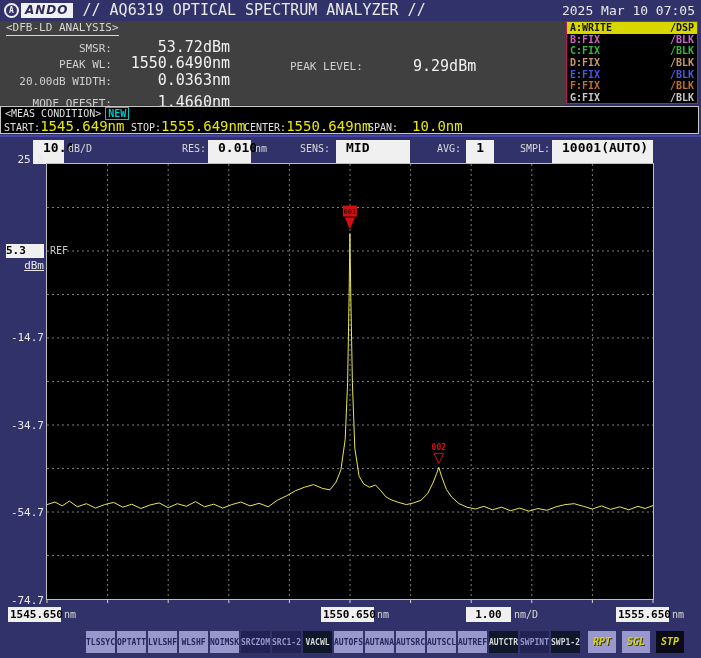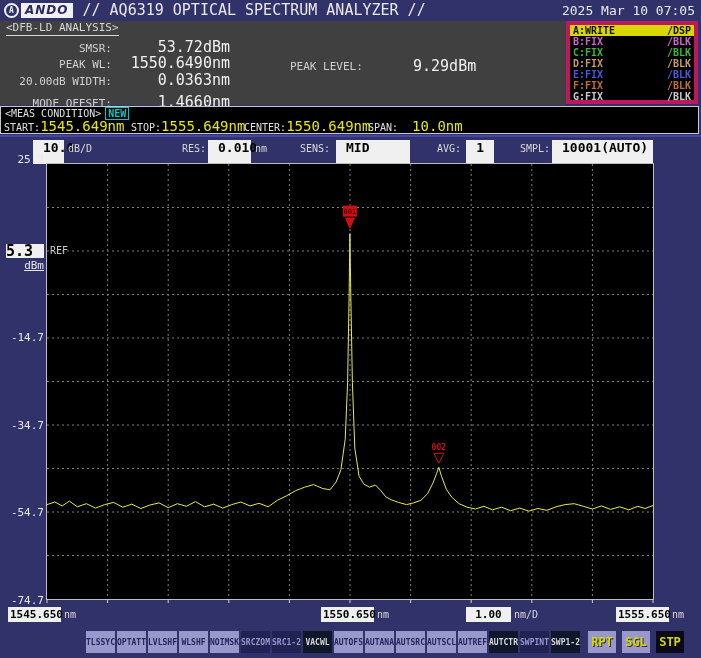--- a/index.html
+++ b/index.html
@@ -19,21 +19,21 @@
   .dfb-panel{position:absolute;left:0;top:21px;width:566px;height:84px;background:#404040;}
   .dfb-title{position:absolute;left:6px;top:0;font-size:11px;color:#d8d8d8;
              border-bottom:1px solid #d8d8d8;padding-bottom:1px;}
   .dfb-row{position:absolute;left:0;display:flex;align-items:baseline;}
   .dfb-label{display:inline-block;width:112px;text-align:right;font-size:11px;color:#d0d0d0;}
   .dfb-value{display:inline-block;width:118px;text-align:right;font-size:15px;color:#f0f0f0;}
   .peak-lvl-label{position:absolute;left:290px;top:39px;font-size:11px;color:#d0d0d0;}
   .peak-lvl-value{position:absolute;left:413px;top:36px;font-size:15px;color:#f0f0f0;}
   
   .trace-panel{position:absolute;left:566px;top:21px;width:132px;height:83px;background:#000;
-               border:4px solid #be185d;box-sizing:border-box;display:flex;flex-direction:column;}
+               border:1px solid #be185d;box-sizing:border-box;display:flex;flex-direction:column;}
   .trace-row{flex:1;display:flex;justify-content:space-between;align-items:center;
              padding:0 3px;font-size:10px;font-weight:bold;}
   
   .meas-box{position:absolute;left:0;top:106px;width:699px;height:28px;background:#000;
             border:1px solid #c8c8c8;box-sizing:border-box;}
   .meas-line1{position:absolute;left:4px;top:0;display:flex;align-items:center;height:13px;}
   .meas-title{font-size:10px;color:#e0e0e0;}
   .new-badge{margin-left:4px;border:1px solid #00c8c8;color:#00c8c8;font-size:10px;
              font-weight:bold;padding:0 2px;line-height:11px;}
   .meas-field{position:absolute;top:11px;display:flex;align-items:baseline;}
@@ -42,41 +42,41 @@
   .blue-line{position:absolute;left:0;top:135px;width:701px;height:2px;background:#4444aa;}
   
   .vbox{position:absolute;top:140px;height:24px;line-height:16px;background:#f0f0f0;color:#000;
         font-size:13px;font-weight:bold;text-align:center;padding:0 10px;box-sizing:border-box;}
   .slabel{position:absolute;top:143px;font-size:10px;color:#d8d8d8;}
   .alignL{text-align:left;}
   .alignR{text-align:right;}
   
   .ylab{position:absolute;left:0;width:44px;text-align:right;font-size:11px;color:#e8e8e8;}
   .ybox{position:absolute;left:6px;top:244px;width:38px;height:14px;line-height:14px;
-        background:#f0f0f0;color:#000;font-size:15px;font-weight:bold;text-align:right;
+        background:#f0f0f0;color:#000;font-size:11px;font-weight:bold;text-align:right;
         padding-right:20px;box-sizing:border-box;}
   
   .chart{position:absolute;left:46px;top:163px;width:608px;height:437px;background:#000;
          border:1px solid #bfbfbf;box-sizing:border-box;}
   .chart svg{overflow:visible;display:block;}
   .grid{stroke:#7d7d7d;stroke-width:1;stroke-dasharray:2 3;}
   .tick{stroke:#d0d0d0;stroke-width:1;}
   .reftext{fill:#c8c8c8;font:10px "DejaVu Sans Mono",monospace;}
   .mtxt{fill:#d01010;font:bold 8px "DejaVu Sans Mono",monospace;text-anchor:middle;}
   .mtxt-dark{fill:#500000;font:bold 7px "DejaVu Sans Mono",monospace;text-anchor:middle;}
   
   .xbox{position:absolute;top:607px;height:15px;line-height:15px;background:#f0f0f0;color:#000;
         font-size:11px;font-weight:bold;text-align:center;padding:0 2px;box-sizing:border-box;}
   .xunit{position:absolute;top:609px;font-size:10px;color:#d8d8d8;}
   
   .btn-group{position:absolute;top:631px;display:flex;gap:2px;}
   .btn{width:29px;height:22px;display:flex;flex-direction:row;justify-content:center;
        align-items:center;font:bold 8px "DejaVu Sans Mono",monospace;line-height:9px;
        cursor:default;}
-  .btn.single{width:28px;font-size:12px;line-height:22px;}
+  .btn.single{width:28px;font-size:10px;line-height:22px;font-style:italic;}
   .st-lav{background:#9898cc;color:#26265e;}
   .st-dim{background:#222254;color:#9898cc;}
   .st-dark{background:#0f172a;color:#d8d8d8;}
   .st-lavY{background:#9898cc;color:#d8d800;text-shadow:1px 1px 0 #303030;}
   .st-darkY{background:#0a0a18;color:#d8d800;}
   .grp2{gap:6px;}
 </style>
 </head>
 <body>
 

